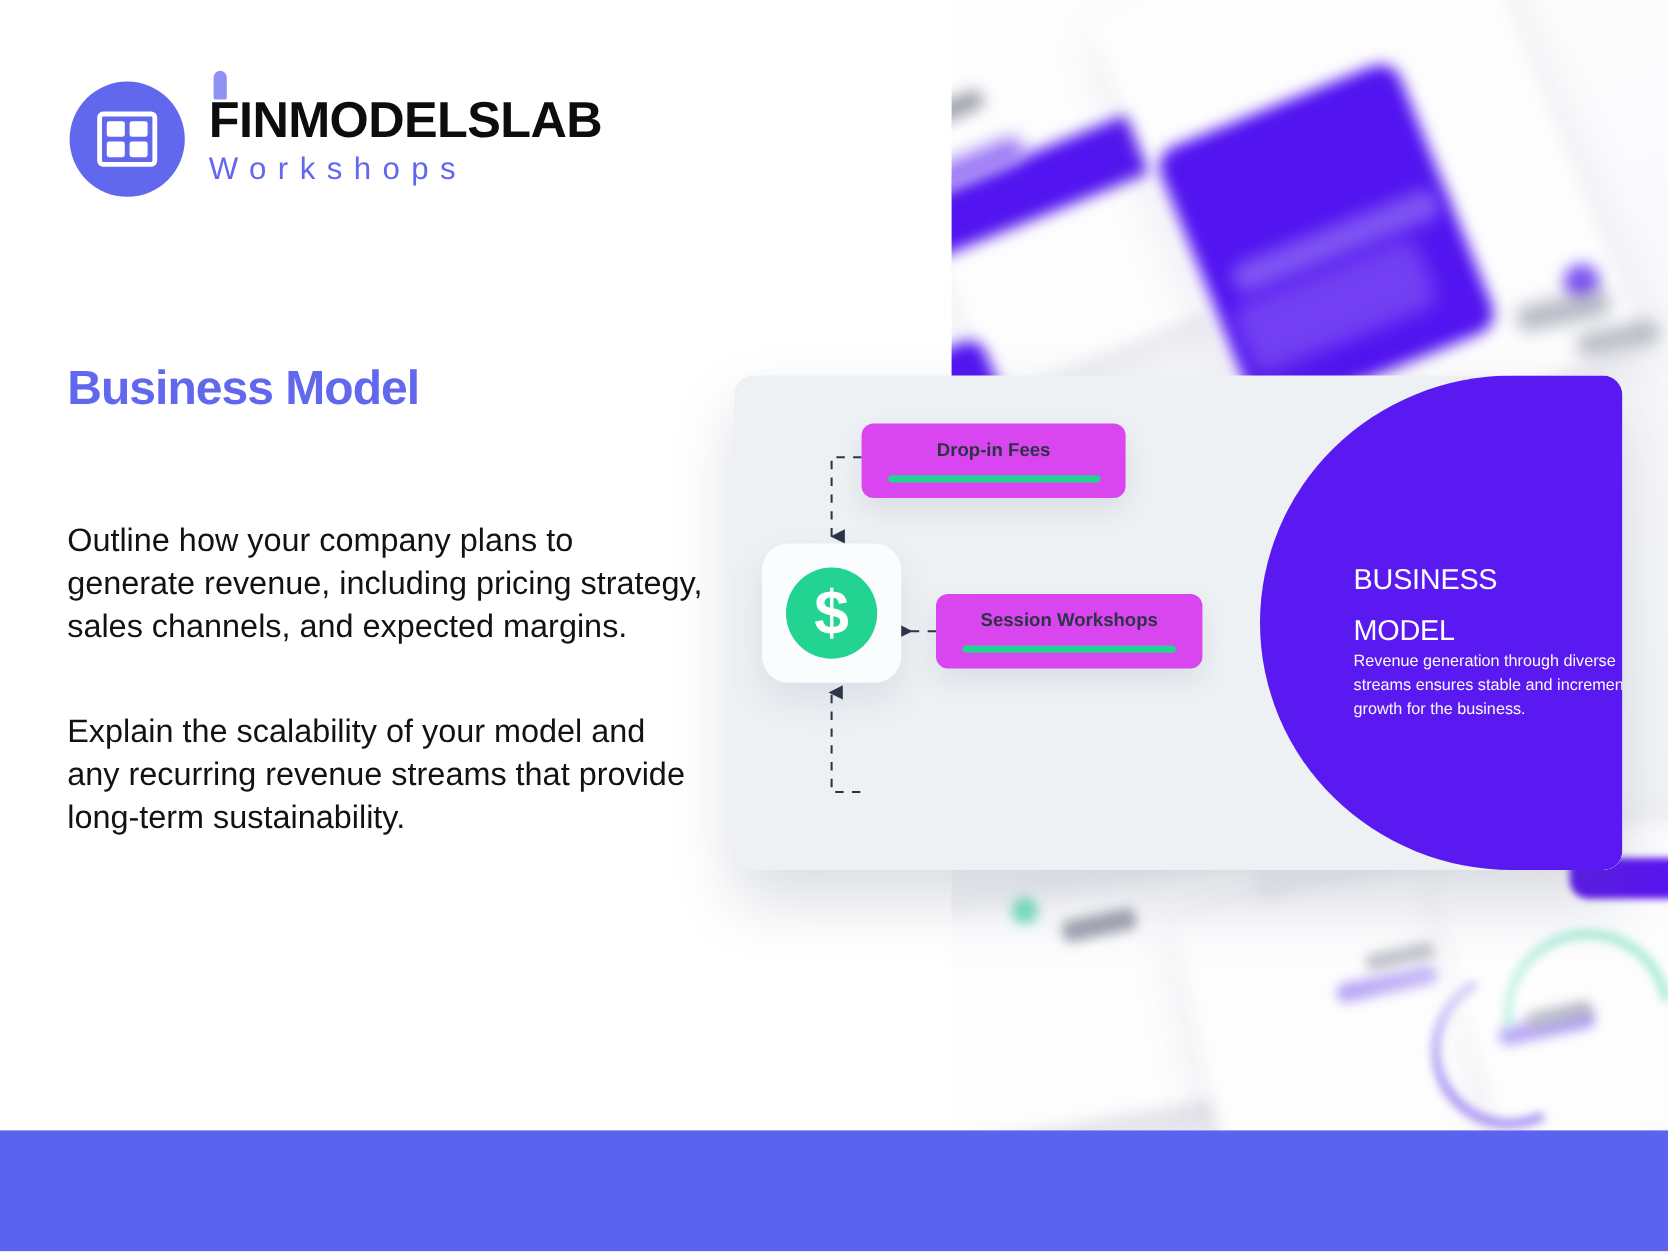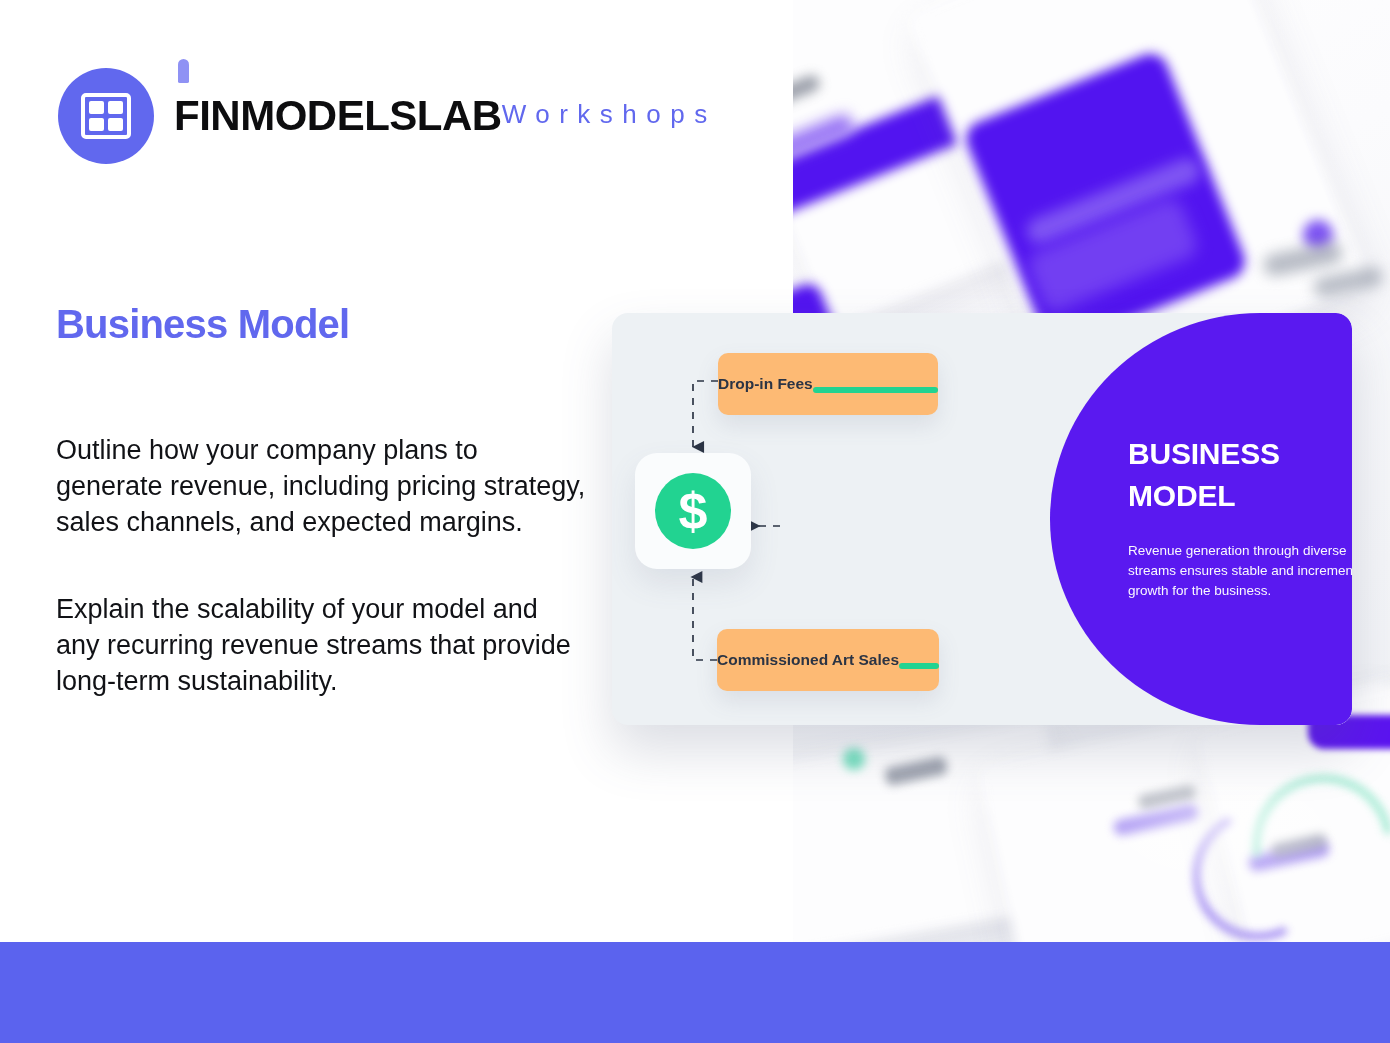--- a/index.html
+++ b/index.html
@@ -107,21 +107,21 @@
     width: 50px; height: 46px;
     border: 4px solid #ffffff;
     border-radius: 5px;
     display: grid;
     grid-template-columns: 1fr 1fr;
     grid-template-rows: 1fr 1fr;
     gap: 4px;
     padding: 4px;
   }
   .logo-grid i { display:block; background:#ffffff; border-radius:2px; }
-  .logo-words { display: flex; flex-direction: row; line-height: 1; }
+  .logo-words { display: flex; flex-direction: column; line-height: 1; }
   .logo-title {
     font-size: 42px;
     font-weight: 700;
     letter-spacing: -0.5px;
     color: #0d0d0f;
     position: relative;
     white-space: nowrap;
   }
   .logo-pin {
     position: absolute;
@@ -180,46 +180,46 @@
   }
   .card-purple {
     position: absolute;
     right: 0; top: 0;
     width: 302px; height: 412px;
     background: #5a19f0;
     border-radius: 210px 16px 16px 210px / 206px 16px 16px 206px;
   }
   .card-purple-title {
     position: absolute;
-    left: 78px; top: 120px;
+    left: 78px; top: 150px;
     width: 210px;
     color: #ffffff;
-    font-size: 30px;
-    font-weight: 700;
+    font-size: 24px;
+    font-weight: 400;
     line-height: 42px;
     letter-spacing: -0.2px;
   }
   .card-purple-body {
     position: absolute;
     left: 78px; top: 228px;
     width: 245px;
     color: #ffffff;
     font-size: 13.5px;
     line-height: 20px;
     opacity: .97;
   }
 
   
   .node {
     position: absolute;
-    background: #fdba74;
+    background: #d946ef;
     border-radius: 10px;
     box-shadow: 0 10px 22px rgba(90,100,130,.13);
     display: flex;
-    flex-direction: row;
+    flex-direction: column;
     align-items: center;
     justify-content: center;
   }
   .node-label {
     font-size: 15.5px;
     font-weight: 700;
     color: #2b3444;
     white-space: nowrap;
   }
   .node-bar {
@@ -335,25 +335,25 @@
 
     <div class="hub">
       <div class="hub-circle">$</div>
     </div>
 
     <div class="node node-drop">
       <div class="node-label">Drop-in Fees</div>
       <div class="node-bar"></div>
     </div>
 
-
-    <div class="node node-comm">
-      <div class="node-label">Commissioned Art Sales</div>
+    <div class="node node-sess">
+      <div class="node-label">Session Workshops</div>
       <div class="node-bar"></div>
     </div>
+
 
     <div class="card-purple">
       <div class="card-purple-title">
         <div>BUSINESS</div>
         <div>MODEL</div>
       </div>
       <div class="card-purple-body">Revenue generation through diverse streams ensures stable and incremental growth for the business.</div>
     </div>
   </div>
 

